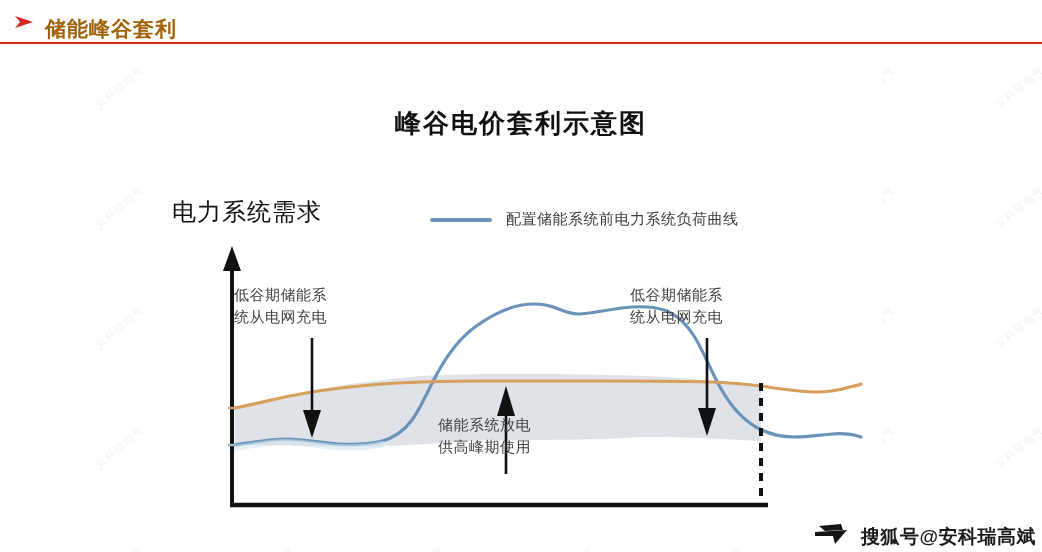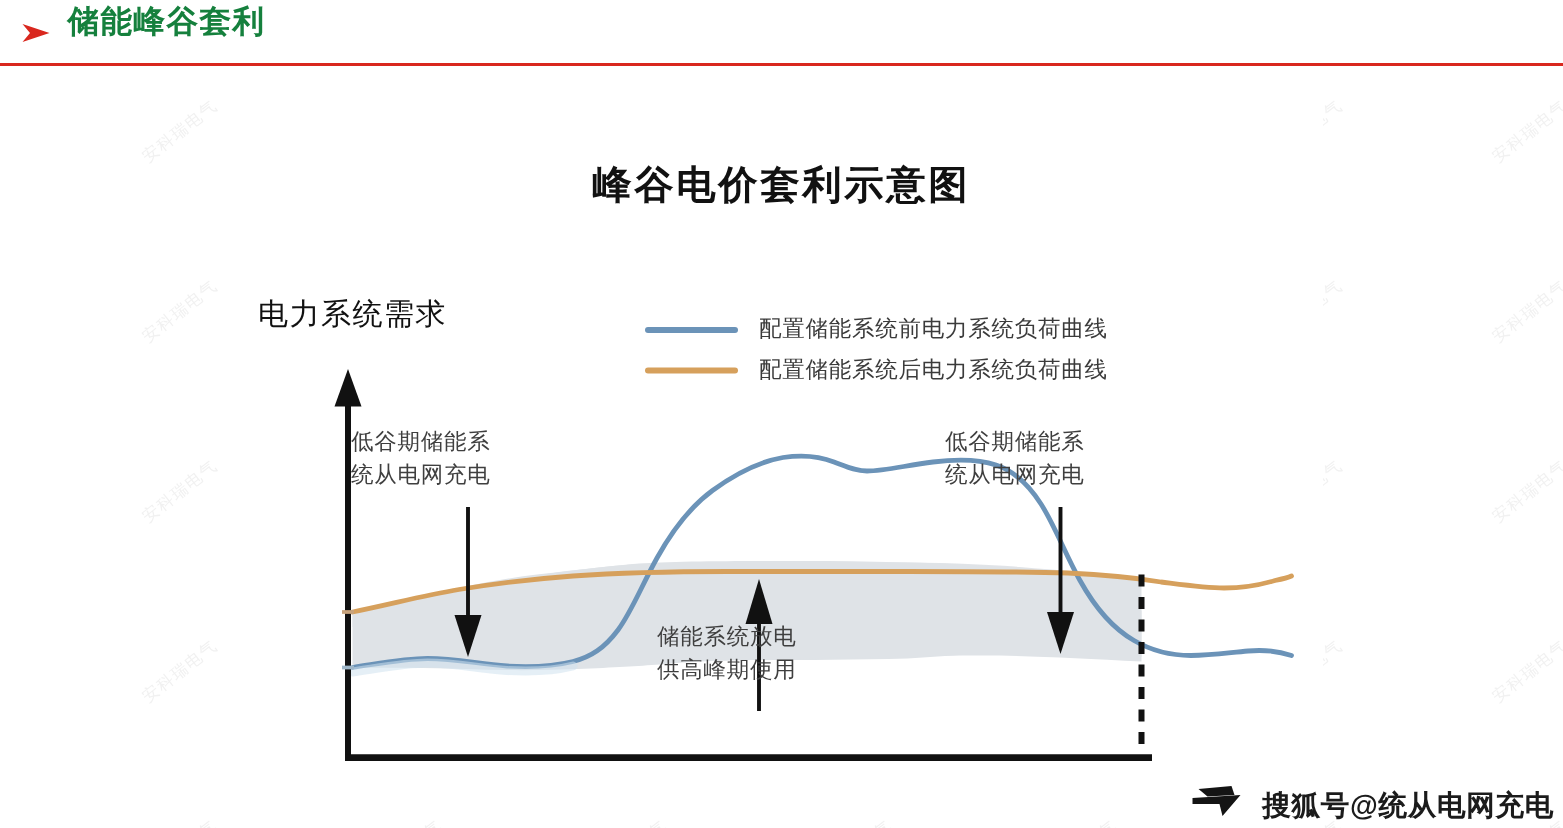--- a/index.html
+++ b/index.html
@@ -40,22 +40,22 @@
     height: 46px;
     z-index: 5;
   }
   #header-bullet {
     position: absolute;
     left: 14px; top: 13px;
     width: 22px; height: 18px;
   }
   #header-title {
     position: absolute;
-    left: 45px; top: 0;
-    color: #15803d;
+    left: 45px; top: 15px;
+    color: #a16207;
     font-size: 21px;
     font-weight: bold;
     letter-spacing: 1px;
     font-family: "Liberation Sans", "DejaVu Sans", sans-serif;
   }
   #header-rule {
     position: absolute;
     left: 0; top: 42px;
     width: 1042px;
     height: 2px;
@@ -128,21 +128,21 @@
     font-family: "Liberation Serif", "DejaVu Serif", serif;
     text-align: right;
   }
   #annot-left   { left: 74px;  top: 228px; }
   #annot-right  { left: 470px; top: 228px; }
   #annot-center { left: 278px; top: 358px; }
 
   #axis-ylabel {
     position: absolute;
     left: 12px; top: 140px;
-    font-size: 20px;
+    font-size: 24px;
     color: #111111;
     letter-spacing: 1px;
     white-space: nowrap;
     font-family: "Liberation Serif", "DejaVu Serif", serif;
   }
 
   
   #sohu-watermark {
     position: absolute;
     right: 6px; bottom: 2px;
@@ -214,24 +214,20 @@
 
 <div id="figure-panel">
 
   <div id="chart-title">峰谷电价套利示意图</div>
 
   <div id="legend">
     <div class="legend-row">
       <div class="legend-swatch" style="background:#6b93b8"></div>
       <div class="legend-label">配置储能系统前电力系统负荷曲线</div>
     </div>
-    <div class="legend-row">
-      <div class="legend-swatch" style="background:#d6a05c"></div>
-      <div class="legend-label">配置储能系统后电力系统负荷曲线</div>
-    </div>
   </div>
 
   <svg id="plot" viewBox="0 0 722 465">
 
     <path fill="#dfe3e7" fill-opacity="0.95" stroke="none" d="M 75,352
              C 110,344 145,336 180,330
              C 215,325 240,322 265,320
              C 290,319 310,319 330,319
              C 360,319 395,319 430,319
              C 465,319 495,320 520,322
@@ -346,14 +342,14 @@
 统从电网充电</div>
   <div class="annot" id="annot-center">储能系统放电
 供高峰期使用</div>
 </div>
 
 <div id="sohu-watermark">
   <svg id="sohu-logo" viewBox="0 0 46 30">
     <path d="M8 8 L30 6 L32 12 L14 13 Z" fill="#141414"></path>
     <path d="M4 14 L36 12 L24 26 L22 18 L4 18 Z" fill="#141414"></path>
   </svg>
-  <div id="sohu-text">搜狐号@统从电网充电</div>
+  <div id="sohu-text">搜狐号@安科瑞高斌</div>
 </div>
 
 </body></html>

